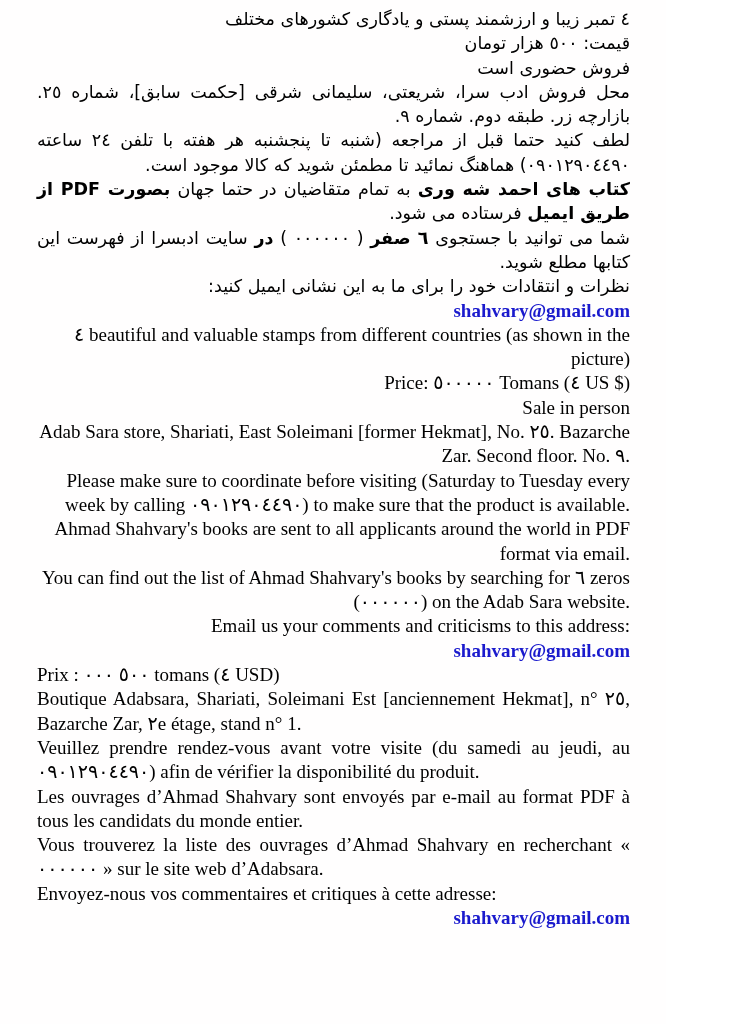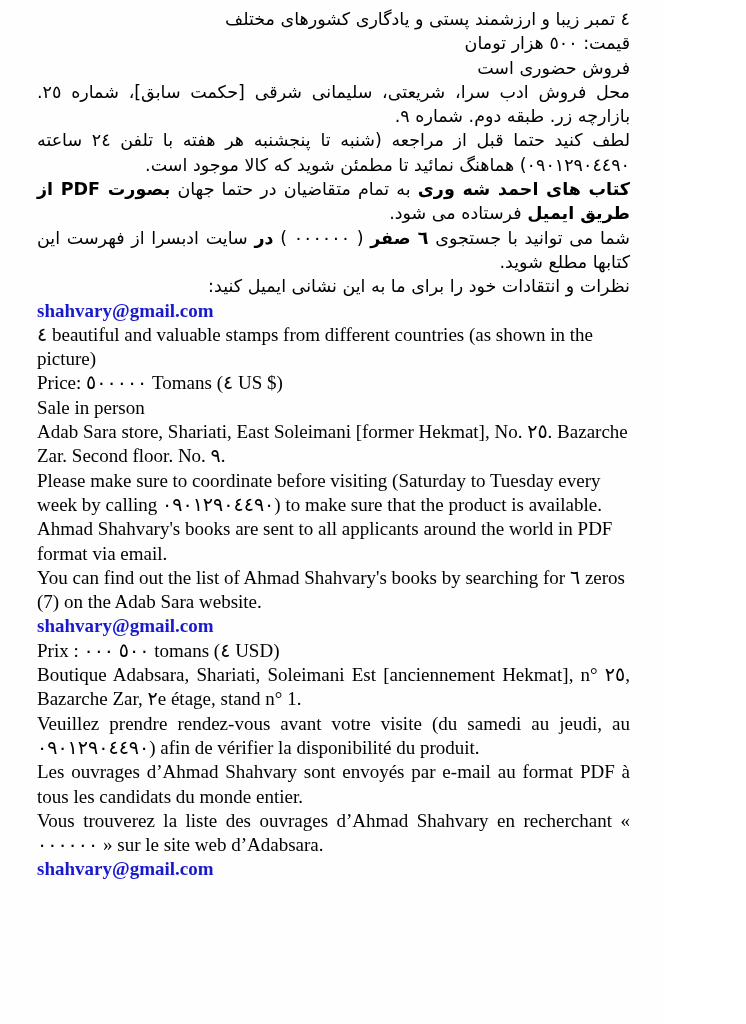--- a/index.html
+++ b/index.html
@@ -26,21 +26,21 @@
   
   .fa {
     direction: rtl;
     text-align: justify;
     font-size: 17.5px;
     font-family: "DejaVu Sans", "Liberation Serif", sans-serif;
   }
   
   .en {
     direction: ltr;
-    text-align: left;
+    text-align: right;
   }
   
   .fr {
     direction: ltr;
     text-align: justify;
   }
   .b { font-weight: 700; }
   a.email {
     color: var(--link, #1a1acd);
     font-weight: 700;
@@ -66,26 +66,28 @@
     <p class="en"><a class="email">shahvary@gmail.com</a></p>
   </section>
 
   <section>
     <p class="en">٤ beautiful and valuable stamps from different countries (as shown in the picture)</p>
     <p class="en">Price: ٥٠٠٠٠٠ Tomans (٤ US $)</p>
     <p class="en">Sale in person</p>
     <p class="en">Adab Sara store, Shariati, East Soleimani [former Hekmat], No. ٢٥. Bazarche Zar. Second floor. No. ٩.</p>
     <p class="en">Please make sure to coordinate before visiting (Saturday to Tuesday every week by calling ٠٩٠١٢٩٠٤٤٩٠) to make sure that the product is available.</p>
     <p class="en">Ahmad Shahvary's books are sent to all applicants around the world in PDF format via email.</p>
-    <p class="en">You can find out the list of Ahmad Shahvary's books by searching for ٦ zeros (7) on the Adab Sara website.</p>
+    <p class="en">You can find out the list of Ahmad Shahvary's books by searching for ٦ zeros (٠٠٠٠٠٠) on the Adab Sara website.</p>
+    <p class="en">Email us your comments and criticisms to this address:</p>
     <p class="en"><a class="email">shahvary@gmail.com</a></p>
   </section>
 
   <section>
     <p class="fr" lang="fr">Prix : ٥٠٠ ٠٠٠ tomans (٤ USD)</p>
     <p class="fr" lang="fr">Boutique Adabsara, Shariati, Soleimani Est [anciennement Hekmat], n° ٢٥, Bazarche Zar, ٢e étage, stand n° 1.</p>
     <p class="fr" lang="fr">Veuillez prendre rendez-vous avant votre visite (du samedi au jeudi, au ٠٩٠١٢٩٠٤٤٩٠) afin de vérifier la disponibilité du produit.</p>
     <p class="fr" lang="fr">Les ouvrages d’Ahmad Shahvary sont envoyés par e-mail au format PDF à tous les candidats du monde entier.</p>
     <p class="fr" lang="fr">Vous trouverez la liste des ouvrages d’Ahmad Shahvary en recherchant « ٠٠٠٠٠٠ » sur le site web d’Adabsara.</p>
+    <p class="fr" lang="fr">Envoyez-nous vos commentaires et critiques à cette adresse:</p>
     <p class="en"><a class="email">shahvary@gmail.com</a></p>
   </section>
 
 </div>
 
 </body></html>

